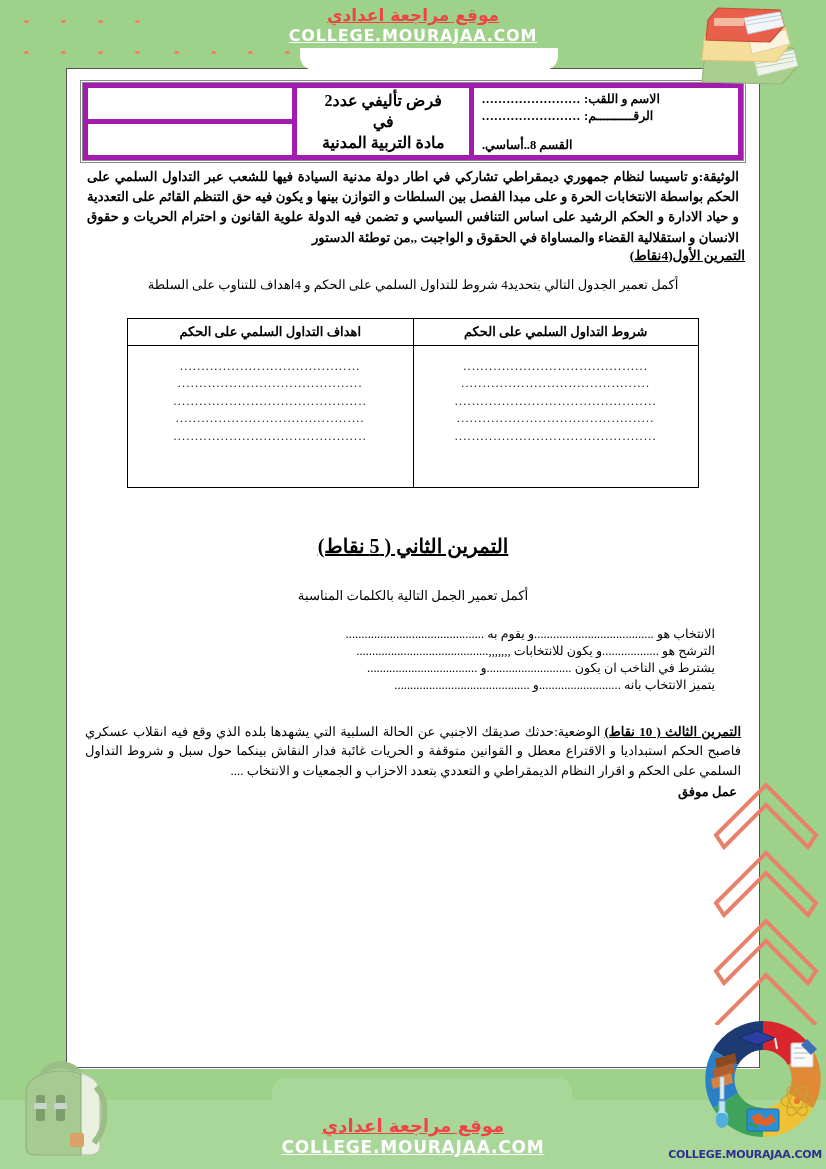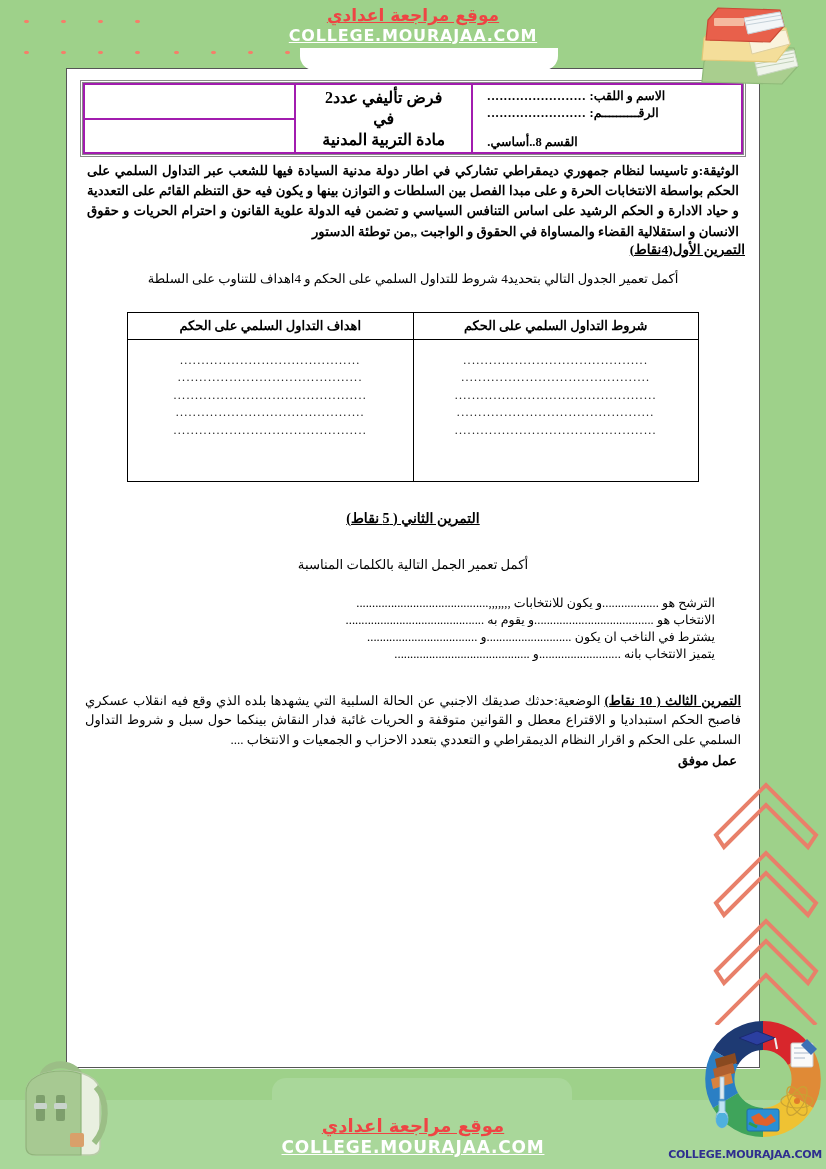--- a/index.html
+++ b/index.html
@@ -160,22 +160,22 @@
 
   
   .hdr-table {
     width: 660px;
     margin: 2px auto 0 auto;
     border-collapse: collapse;
     direction: rtl;
     outline: 3px double #8a8a8a;
   }
   .hdr-table td {
-    border: 2px solid #a21caf;
-    padding: 2px 14px;
+    border: 5px solid #a21caf;
+    padding: 2px 8px;
     vertical-align: middle;
   }
   .hdr-cell-left { width: 270px; text-align: left; font-size: 12.5px; font-weight: bold; }
   .hdr-cell-mid  { width: 178px; text-align: center; font-size: 16px; font-weight: bold; line-height: 1.32; }
   .hdr-cell-right{ width: 212px; }
   .hdr-name-line { white-space: nowrap; margin: 1px 0; }
   .hdr-lbl { display: inline-block; }
   .hdr-dots { letter-spacing: 1px; }
   .hdr-class { text-align: left; margin-top: 13px; font-size: 12.5px; font-weight: bold; }
   .empty-sub { height: 26px; border: none; border-bottom: 1px solid #000; }
@@ -233,24 +233,24 @@
     line-height: 17.5px;
     white-space: nowrap;
     overflow: hidden;
     text-align: center;
   }
 
   
   .ex2-title {
     direction: rtl;
     text-align: center;
-    font-size: 14px;
+    font-size: 20px;
     font-weight: bold;
     text-decoration: underline;
-    margin: 28px 0 0 0;
+    margin: 46px 0 0 0;
   }
   .ex2-instr {
     direction: rtl; text-align: center;
     font-size: 13.2px; margin: 30px 0 0 0;
   }
   .blanks { margin: 22px 0 0 0; direction: rtl; }
   .blank-row {
     direction: rtl;
     font-size: 12.6px;
     line-height: 17px;
@@ -435,22 +435,22 @@
           <div class="dotline">.............................................</div>
         </td>
       </tr>
     </tbody>
       </table>
 
     <div class="ex2-title">التمرين الثاني ( 5  نقاط)</div>
     <div class="ex2-instr">أكمل تعمير الجمل التالية بالكلمات المناسبة</div>
 
     <div class="blanks">
+      <div class="blank-row">الانتخاب هو  ......................................و يقوم به  ............................................</div>
       <div class="blank-row">الترشح هو  ..................و يكون للانتخابات   ,,,,,,,..........................................</div>
-      <div class="blank-row">الانتخاب هو  ......................................و يقوم به  ............................................</div>
       <div class="blank-row">يشترط في الناخب ان يكون  ...........................و  ...................................</div>
       <div class="blank-row">يتميز الانتخاب بانه  ..........................و  ...........................................</div>
     </div>
 
     <div class="ex3-block">
       <span class="ex3-head">التمرين الثالث ( 10 نقاط)</span>
       <span>الوضعية:</span><span>حدثك صديقك الاجنبي عن الحالة السلبية التي يشهدها بلده الذي وقع فيه انقلاب عسكري فاصبح الحكم استبداديا و الاقتراع معطل و القوانين متوقفة و الحريات غائبة فدار النقاش بينكما حول سبل و شروط التداول السلمي على الحكم و اقرار النظام الديمقراطي و التعددي بتعدد الاحزاب و الجمعيات و الانتخاب ....</span>
     </div>
 
     <div class="note-row">

